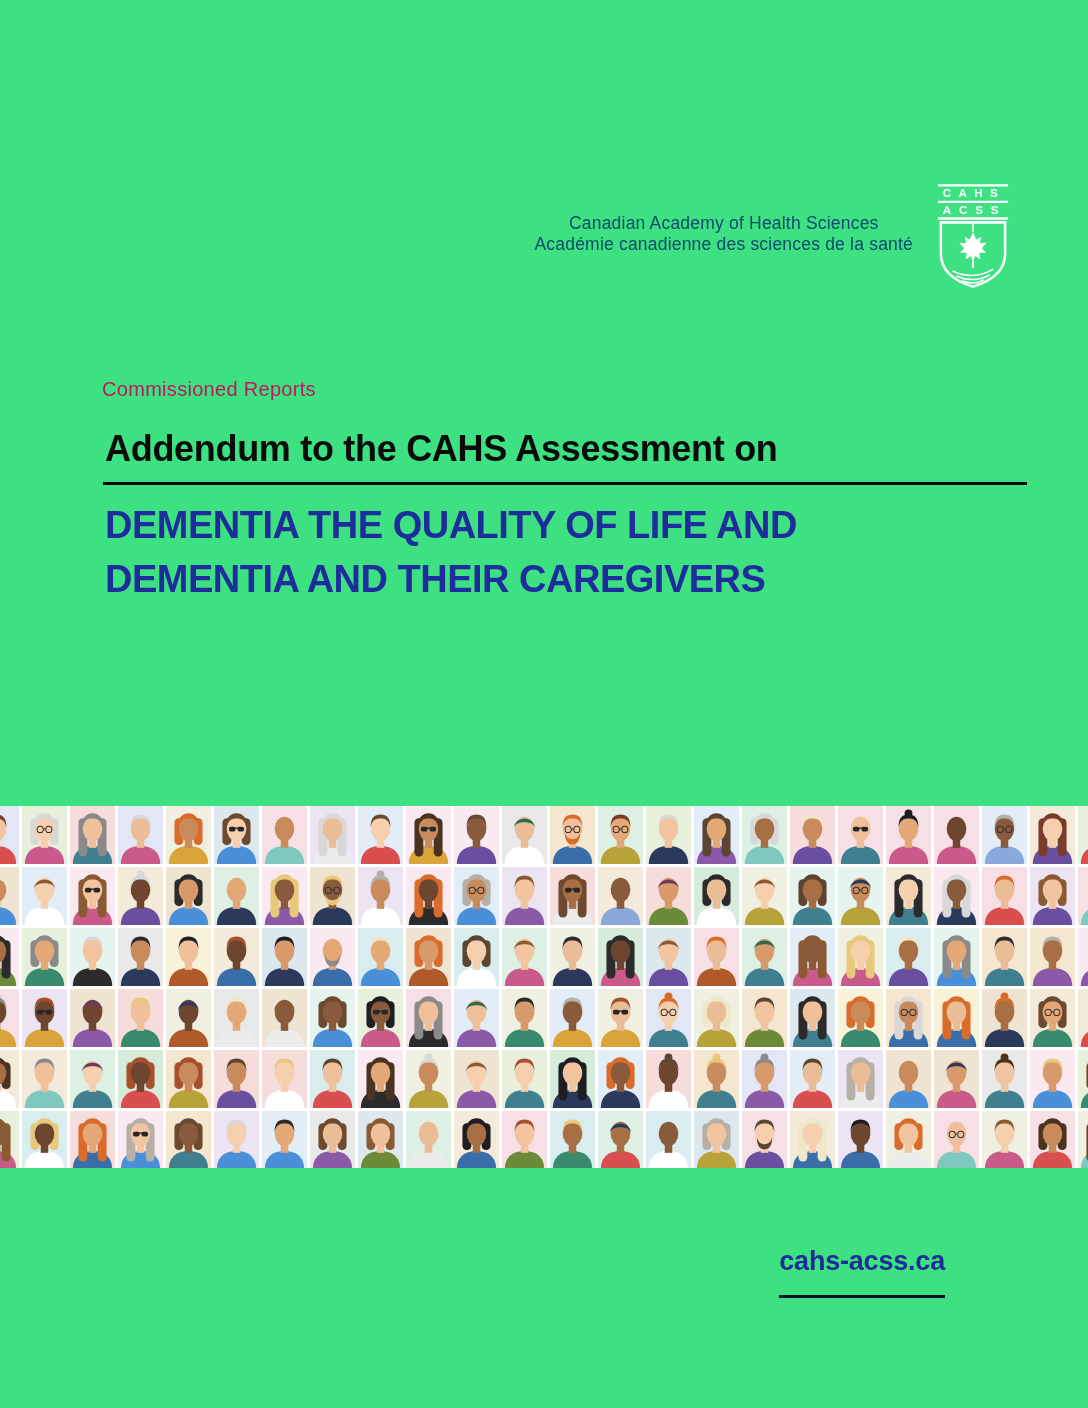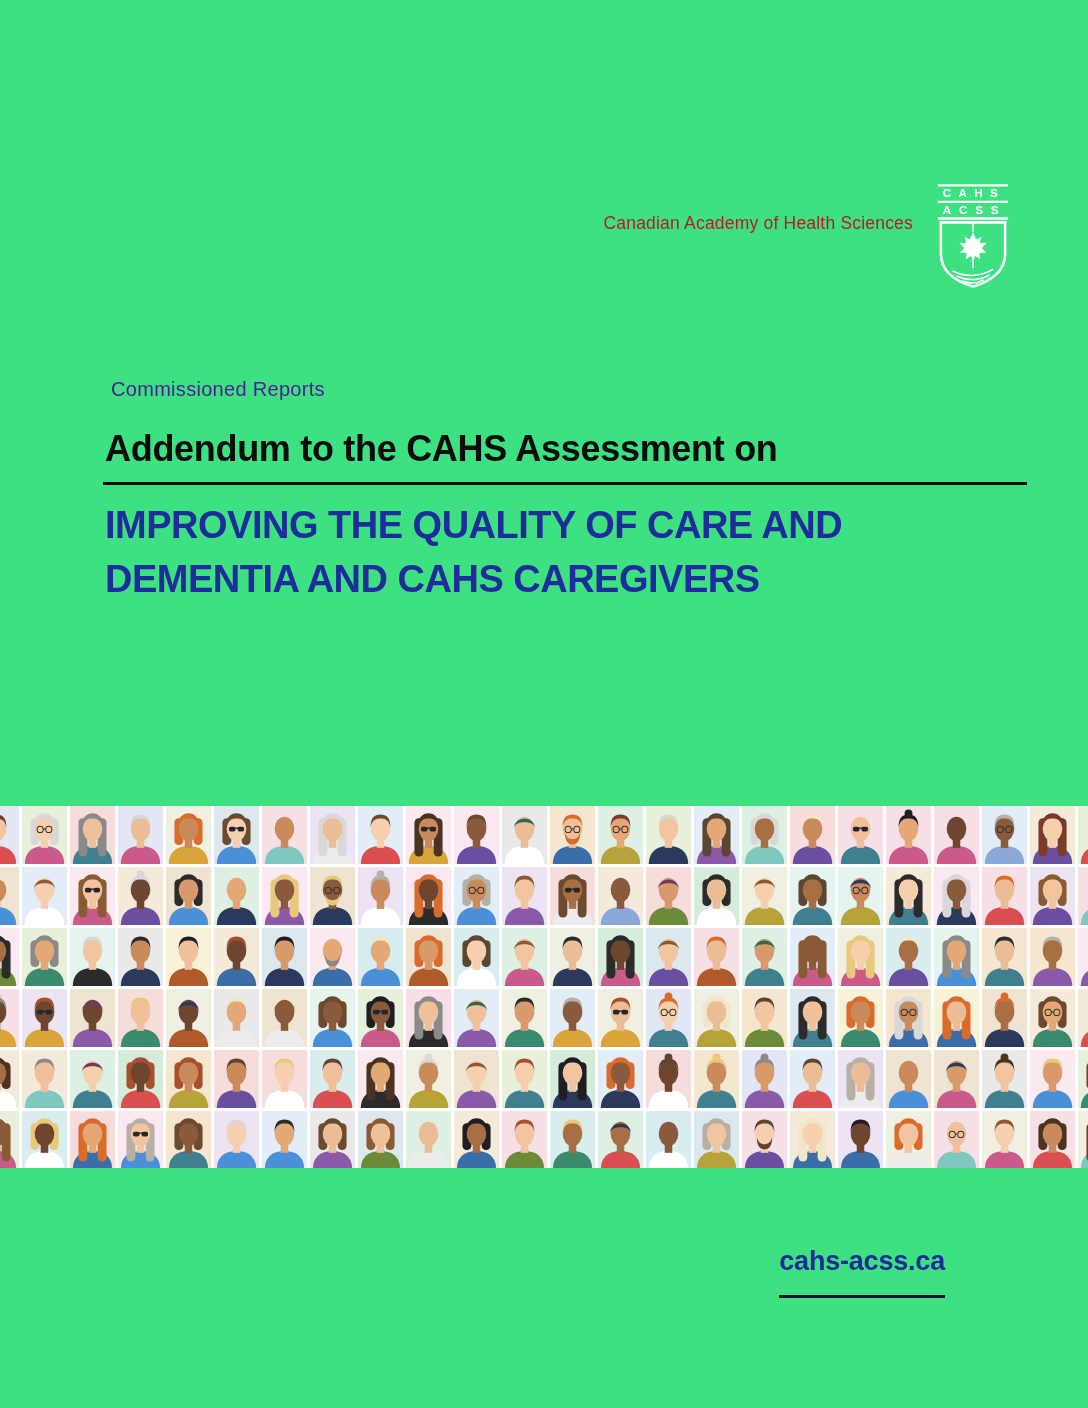--- a/index.html
+++ b/index.html
@@ -8,32 +8,32 @@
     position:relative;
     width:1088px; height:1408px;
     margin:0 auto;
     background: var(--bg, #3EE182);
     overflow:hidden;
     font-family:"Liberation Sans", sans-serif;
   }
   
   .org-block {
     position:absolute; top:213px; right:175px;
-    text-align:center; color:#b91c1c;
+    text-align:center; color:#0c4a6e;
     font-size:17.5px; line-height:21px; font-weight:400;
     letter-spacing:0.2px;
   }
   .logo {
     position:absolute; top:182px; left:936px;
     width:74px; height:108px;
   }
   
   .series-label {
-    position:absolute; left:111px; top:378px;
-    color:#4c1d95; font-size:20px; font-weight:500; letter-spacing:0.3px;
+    position:absolute; left:102px; top:378px;
+    color:#be185d; font-size:20px; font-weight:500; letter-spacing:0.3px;
   }
   .pretitle {
     position:absolute; left:105px; top:428px;
     color: var(--pretitle, #0B0B0B);
     font-size:36px; font-weight:700; letter-spacing:-0.3px;
   }
   .title-divider {
     position:absolute; left:103px; top:482px;
     width:924px; height:3px;
     background: var(--pretitle, #0B0B0B);
@@ -68,20 +68,21 @@
     padding-bottom:18px;
   }
 </style>
 </head>
 <body>
 
 <div class="page">
 
   <div class="org-block">
     <div>Canadian Academy of Health Sciences</div>
+    <div>Académie canadienne des sciences de la santé</div>
   </div>
 
   <svg class="logo" viewBox="0 0 76 108">
     <line x1="2" y1="2" x2="74" y2="2" stroke="#fff" stroke-width="2.4"></line>
     <text x="7" y="14" fill="#fff" font-size="12" font-weight="bold" letter-spacing="7.5" font-family="Liberation Sans, sans-serif">CAHS</text>
     <line x1="2" y1="19" x2="74" y2="19" stroke="#fff" stroke-width="2.4"></line>
     <text x="7" y="31" fill="#fff" font-size="12" font-weight="bold" letter-spacing="8" font-family="Liberation Sans, sans-serif">ACSS</text>
     <line x1="2" y1="36" x2="74" y2="36" stroke="#fff" stroke-width="2.4"></line>
     <g transform="translate(5,40)">
       <path d="M0,0 H66 V32 Q66,56 33,66 Q0,56 0,32 Z" fill="none" stroke="#fff" stroke-width="2.6"></path>
@@ -98,22 +99,22 @@
     </g>
   </svg>
 
   <div class="series-label">Commissioned Reports</div>
 
   <div class="pretitle">Addendum to the CAHS Assessment on</div>
 
   <div class="title-divider"></div>
 
   <div class="main-title">
-    <div>IMPROVING THE QUALITY OF CARE AND</div>
-    <div>DEMENTIA AND CAHS CAREGIVERS</div>
+    <div>DEMENTIA THE QUALITY OF LIFE AND</div>
+    <div>DEMENTIA AND THEIR CAREGIVERS</div>
   </div>
 
   <div class="mosaic">
     <div class="mosaic-grid">
         <div class="tile">
           <svg viewBox="0 0 48 61" preserveAspectRatio="none" width="100%" height="100%">
             <rect width="48" height="61" fill="#e2e6f5"></rect>
             <path d="M3,61 C3,47 13,42 24,42 C35,42 45,47 45,61 Z" fill="#d94f4f"></path>
             <rect x="20" y="28" width="8" height="16" fill="#f2c4a0"></rect>
             <ellipse cx="24" cy="24" rx="10.5" ry="12.8" fill="#f2c4a0"></ellipse>

